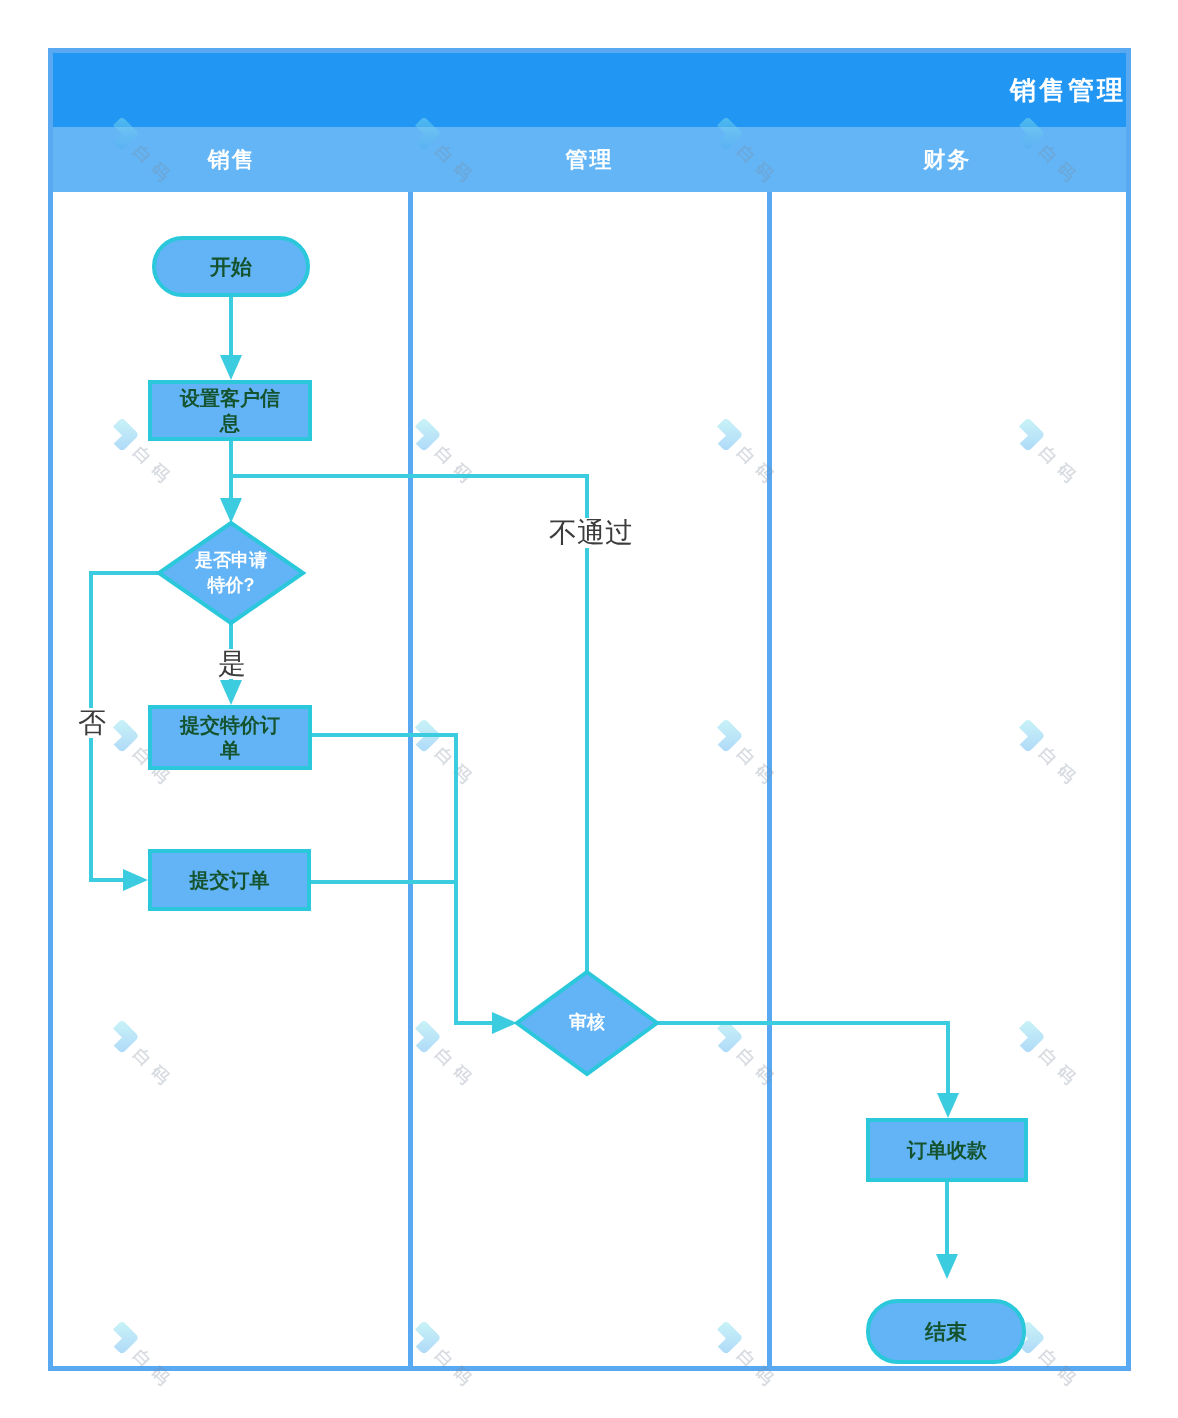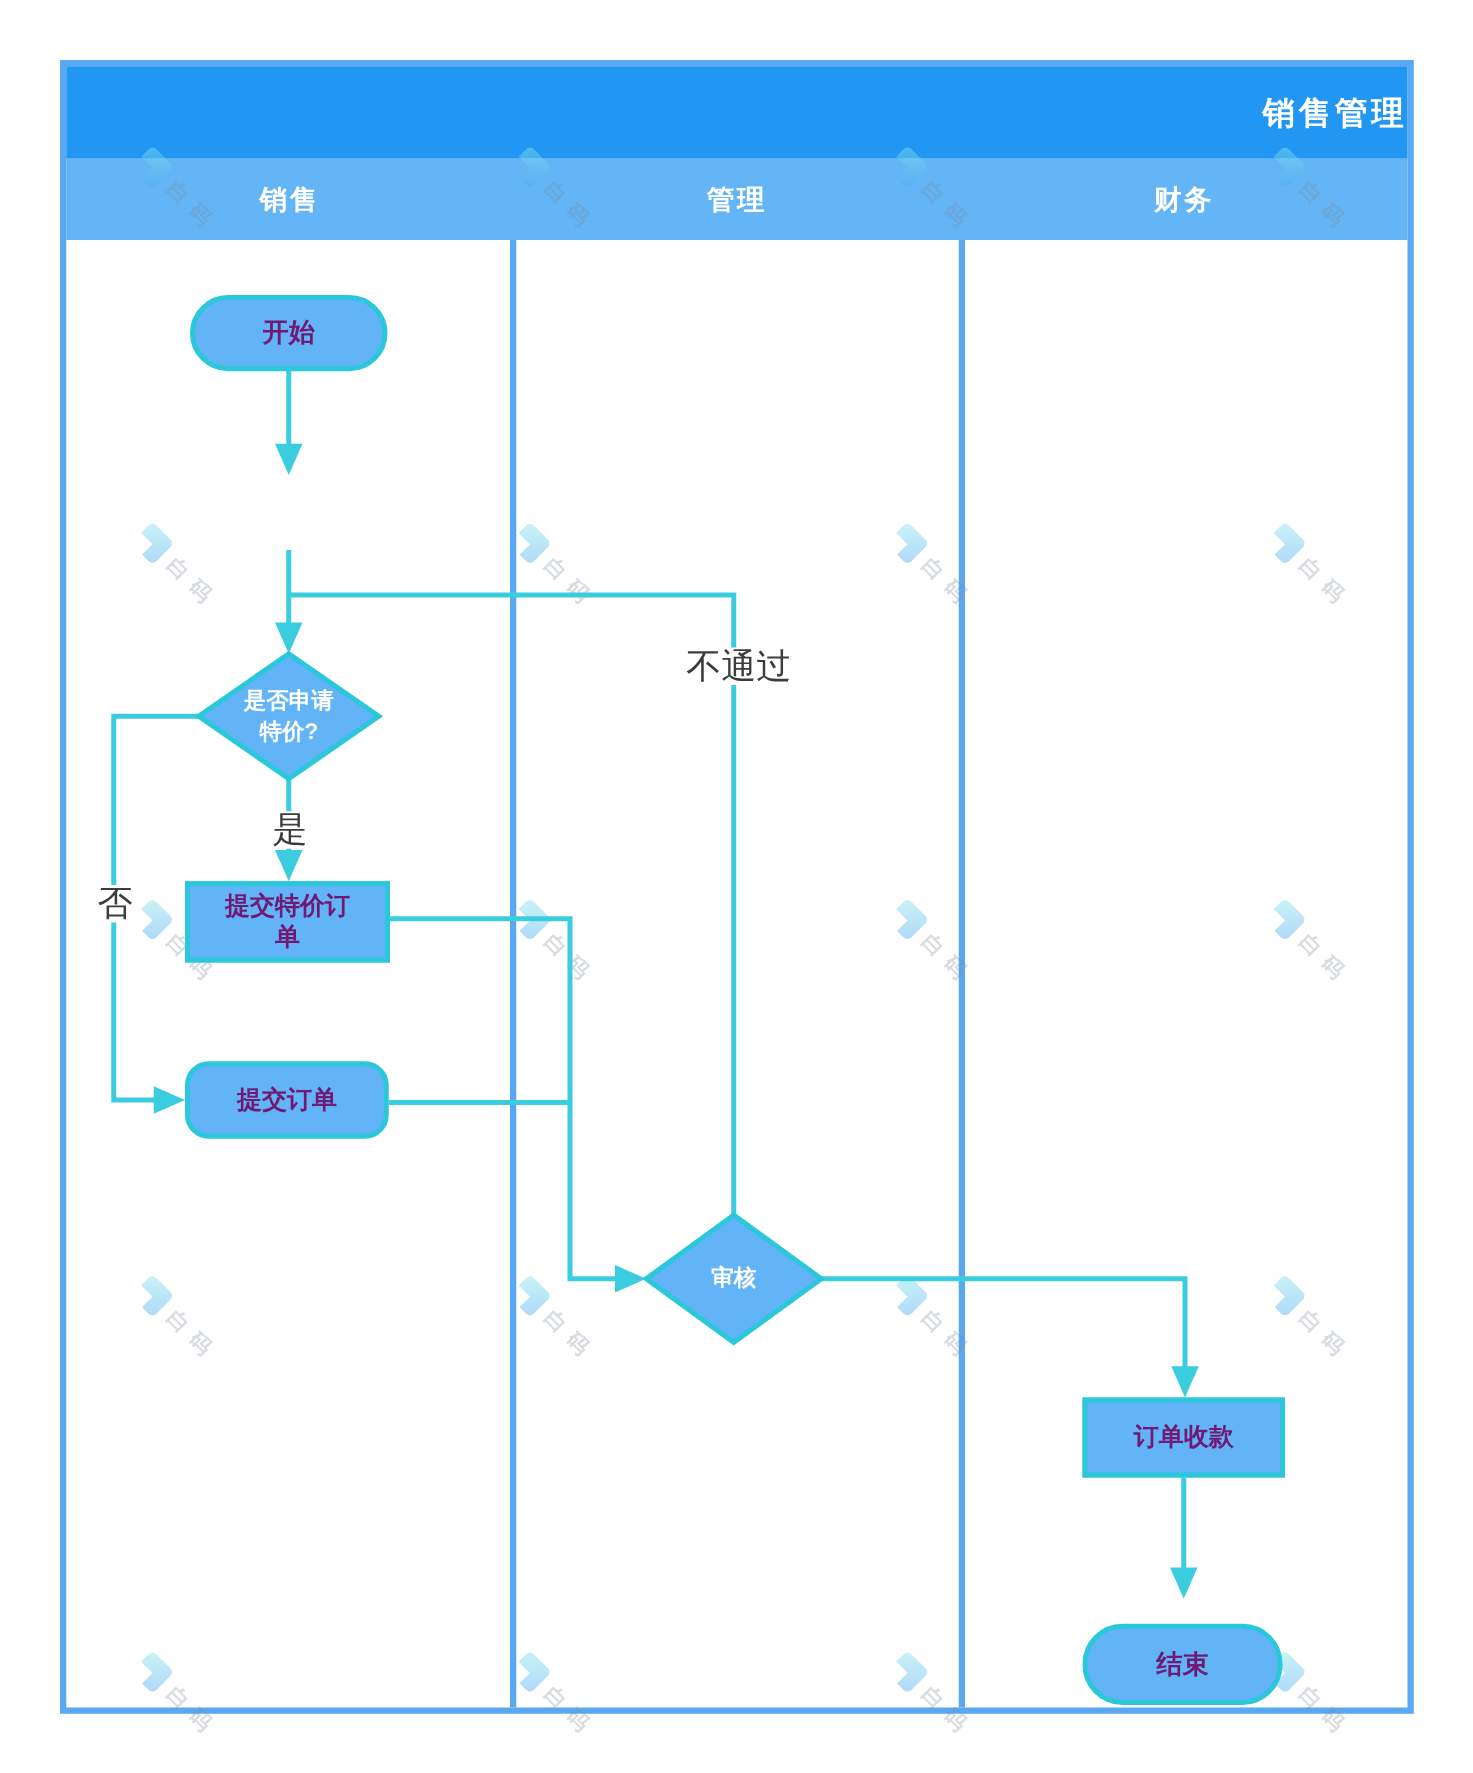--- a/index.html
+++ b/index.html
@@ -28,21 +28,21 @@
   .wm-ch{font-size:17px;font-weight:bold;color:rgba(125,140,155,0.30);line-height:1;}
   
   .edge-layer{position:absolute;left:0;top:0;z-index:3;pointer-events:none;}
   .edge{stroke:var(--connector,#3BCDDF);stroke-width:4;fill:none;}
   .arrowhead{fill:var(--connector,#3BCDDF);stroke:none;}
   .decision-shape{fill:var(--node-fill,#63B4F6);stroke:var(--node-border,#2BC7DB);stroke-width:4;}
   
   .node{position:absolute;box-sizing:border-box;z-index:4;
     background:var(--node-fill,#63B4F6);border:4px solid var(--node-border,#2BC7DB);
     display:flex;align-items:center;justify-content:center;text-align:center;
-    color:#701a75;font-weight:bold;font-size:20px;line-height:25px;cursor:default;}
+    color:#14532d;font-weight:bold;font-size:20px;line-height:25px;cursor:default;}
   .terminator{border-radius:32px;font-size:21px;}
   .diamond-label{position:absolute;z-index:4;text-align:center;color:#fff;
     font-weight:bold;font-size:18px;line-height:25px;}
   .edge-label{position:absolute;z-index:4;background:#fff;color:var(--label-text,#3C3C3C);
     font-size:28px;line-height:28px;padding:1px 3px;text-align:center;}
 </style>
 </head>
 <body>
 
 <div class="canvas">
@@ -181,26 +181,27 @@
     <polygon class="arrowhead" points="517,1023 492,1012 492,1034"></polygon>
     <polygon class="arrowhead" points="948,1118 937,1093 959,1093"></polygon>
     <polygon class="arrowhead" points="947,1279 936,1254 958,1254"></polygon>
 
     <polygon class="decision-shape" points="231,523 303,573 231,623 159,573"></polygon>
     <polygon class="decision-shape" points="587,972 657,1023 587,1074 517,1023"></polygon>
   </svg>
 
   <div class="node terminator" style="left:152px;top:236px;width:158px;height:61px;">开始</div>
 
+  <div class="node" style="left:148px;top:380px;width:164px;height:61px;padding:0 20px;">设置客户信息</div>
 
   <div class="diamond-label" style="left:187px;top:548px;width:88px;">是否申请特价?</div>
 
   <div class="node" style="left:148px;top:705px;width:164px;height:65px;padding:0 20px;">提交特价订单</div>
 
-  <div class="node" style="left:148px;top:849px;width:163px;height:62px;border-radius:19px;">提交订单</div>
+  <div class="node" style="left:148px;top:849px;width:163px;height:62px;">提交订单</div>
 
   <div class="diamond-label" style="left:547px;top:1010px;width:80px;">审核</div>
 
   <div class="node" style="left:866px;top:1118px;width:162px;height:64px;">订单收款</div>
 
   <div class="node terminator" style="left:866px;top:1279px;width:160px;height:65px;margin-top:20px;">结束</div>
 
   <div class="edge-label" style="left:215px;top:649px;">是</div>
   <div class="edge-label" style="left:75px;top:708px;">否</div>
   <div class="edge-label" style="left:546px;top:518px;">不通过</div>

